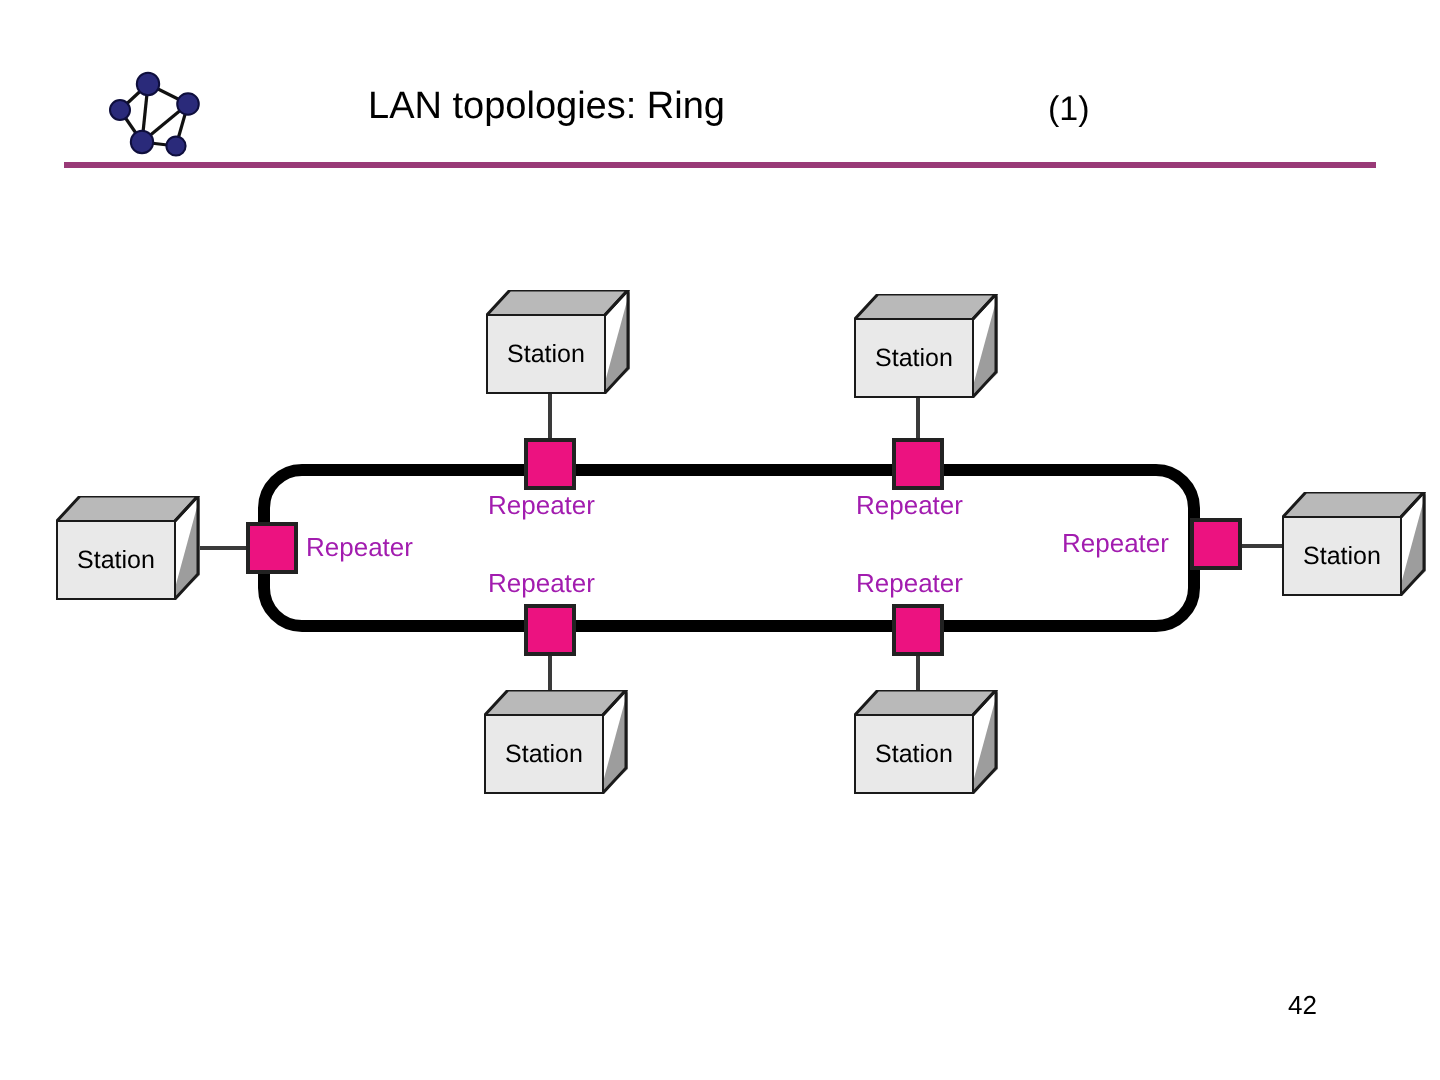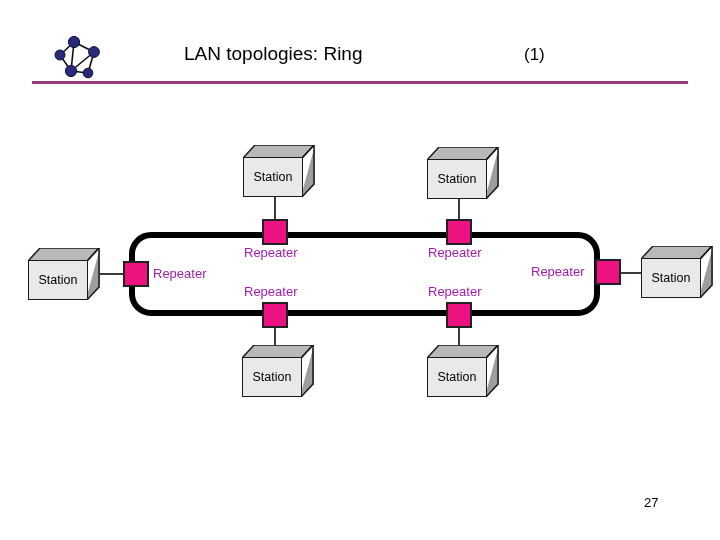--- a/index.html
+++ b/index.html
@@ -304,15 +304,15 @@
       <div class="side"></div>
       <svg class="side-outline" viewBox="0 0 72 52" xmlns="http://www.w3.org/2000/svg">
         <polygon points="59,52 71,39 71,0 59,13" fill="none" stroke="#1a1a1a" stroke-width="1.5"></polygon>
       </svg>
       <div class="face"></div>
       <div class="label">Station</div>
     </div>
 
   </div>
 
-  <div id="page-number">27</div>
+  <div id="page-number">42</div>
 
 </div>
 
 </body></html>

